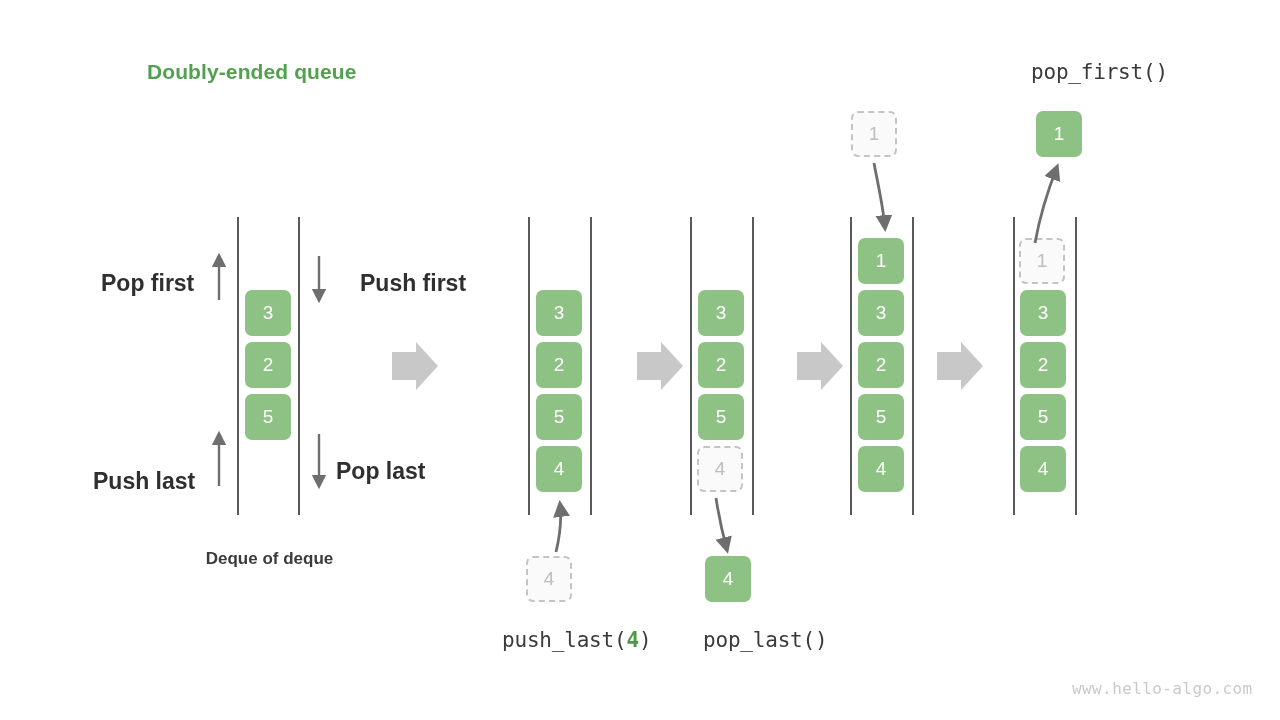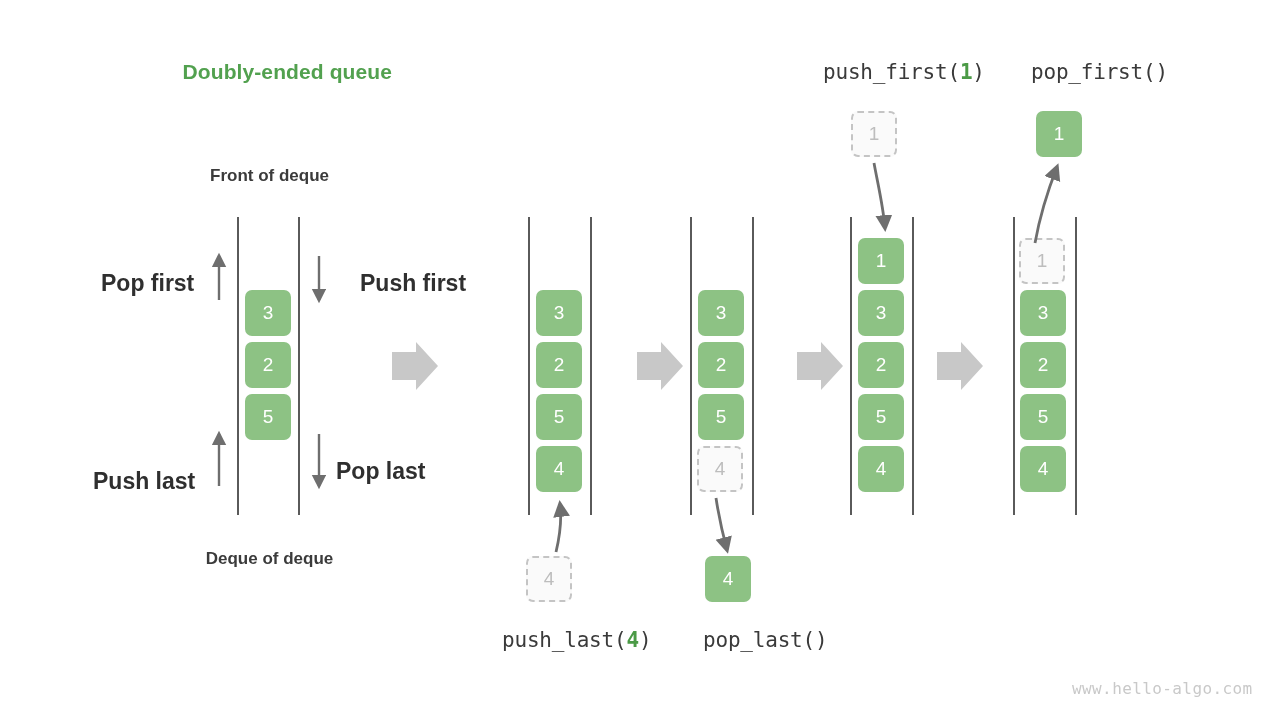--- a/index.html
+++ b/index.html
@@ -15,21 +15,21 @@
     overflow: hidden;
     font-family: "Liberation Sans", sans-serif;
   }
   .abs { position: absolute; }
 
   
   .title {
     font-weight: bold;
     font-size: 21px;
     color: #52a14f;
-    text-align: right;
+    text-align: left;
     letter-spacing: 0.1px;
   }
   .hdr-label {
     font-weight: bold;
     font-size: 17px;
     color: #3b3b3b;
     text-align: center;
     white-space: nowrap;
   }
   .side-label {
@@ -94,31 +94,27 @@
     pointer-events: none;
   }
 </style>
 </head>
 <body>
 
 <div id="canvas">
 
   <div class="abs title" style="left:147px; top:60px; width:245px;">Doubly-ended queue</div>
 
-  <div class="abs hdr-label" style="left:147px; top:166px; width:245px;">Front of deque</div>
   <div class="abs hdr-label" style="left:147px; top:549px; width:245px;">Deque of deque</div>
 
   <div class="abs side-label" style="left:101px; top:270px;">Pop first</div>
   <div class="abs side-label" style="left:360px; top:270px;">Push first</div>
   <div class="abs side-label" style="left:93px; top:442px;margin-top:26px;">Push last</div>
   <div class="abs side-label" style="left:336px; top:458px;">Pop last</div>
 
-  <div class="abs code-label" style="left:823px; top:60px;">
-    <span>push_first(</span><span class="arg">1</span><span>)</span>
-  </div>
   <div class="abs code-label" style="left:1031px; top:60px;">
     <span>pop_first()</span>
   </div>
 
   <div class="abs code-label" style="left:502px; top:628px;">
     <span>push_last(</span><span class="arg">4</span><span>)</span>
   </div>
   <div class="abs code-label" style="left:703px; top:628px;">
     <span>pop_last()</span>
   </div>

